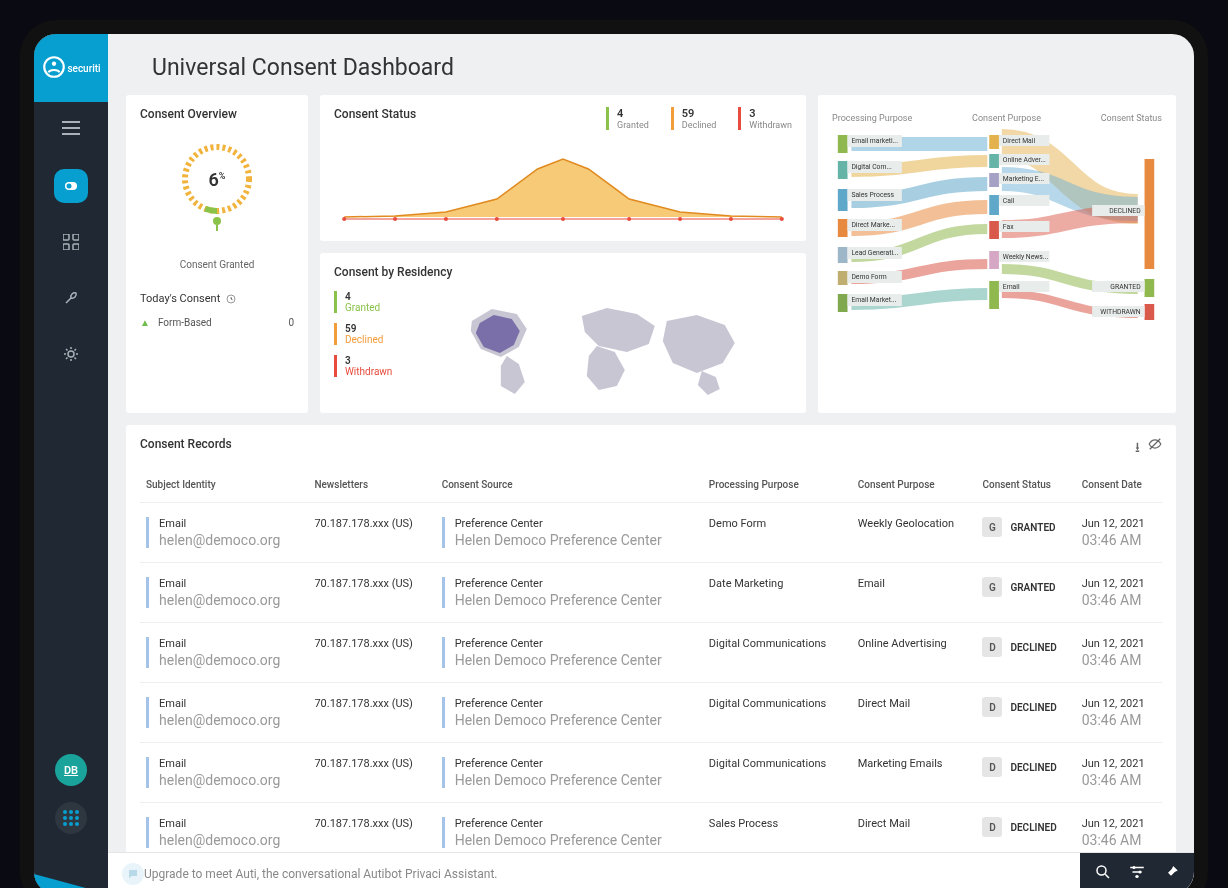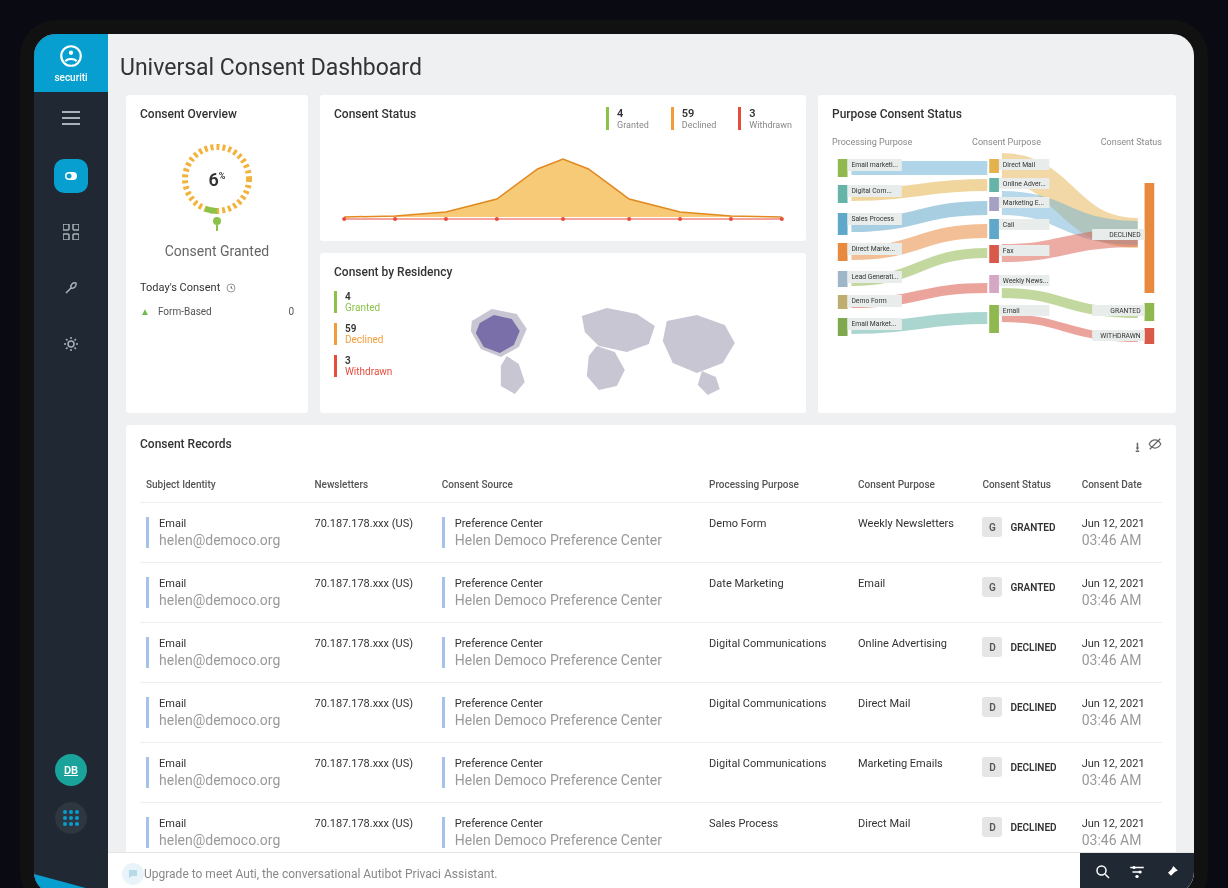--- a/index.html
+++ b/index.html
@@ -1,43 +1,43 @@
 <!DOCTYPE html>
 <html><head>
 <meta charset="utf-8">
 <style>
   * { box-sizing: border-box; margin: 0; padding: 0; font-family: -apple-system, BlinkMacSystemFont, "Segoe UI", Roboto, Arial, sans-serif; }
   body { background: #0a0a12; display: flex; align-items: center; justify-content: center; min-height: 100vh; padding: 20px; }
   .device-frame { width: 1228px; height: 888px; background: #eef0f2; border-radius: 36px; border: 14px solid #111; position: relative; overflow: hidden; display: flex; }
   .sidebar { width: 74px; background: #1f2833; height: 100%; display: flex; flex-direction: column; align-items: center; position: relative; }
-  .logo-box { width: 74px; height: 58px; background: #079fcf; display: flex; flex-direction: column; align-items: center; justify-content: center; color: #fff; font-size: 10px; font-weight: 500; }
+  .logo-box { width: 74px; height: 68px; background: #079fcf; display: flex; flex-direction: row; align-items: center; justify-content: center; color: #fff; font-size: 10px; font-weight: 500; }
   .logo-icon { width: 26px; height: 26px; margin-bottom: 3px; }
   .menu-toggle { margin-top: 18px; color: #aab1b9; cursor: pointer; }
   .nav-icons { margin-top: 30px; display: flex; flex-direction: column; gap: 22px; align-items: center; }
   .nav-icon { width: 34px; height: 34px; border-radius: 8px; display: flex; align-items: center; justify-content: center; color: #aab1b9; cursor: pointer; }
   .nav-icon.active { background: #079fcf; color: #fff; border-radius: 10px; }
   .sidebar-bottom { position: absolute; bottom: 60px; display: flex; flex-direction: column; gap: 16px; align-items: center; }
   .avatar { width: 32px; height: 32px; border-radius: 50%; background: #1aa39a; color: #fff; font-size: 11px; font-weight: 600; display: flex; align-items: center; justify-content: center; text-decoration: underline; }
   .apps-icon { width: 32px; height: 32px; border-radius: 50%; background: #2e3740; display: flex; align-items: center; justify-content: center; }
   .apps-grid { width: 16px; height: 16px; display: grid; grid-template-columns: repeat(3,1fr); gap: 2px; }
   .apps-grid span { width: 4px; height: 4px; border-radius: 50%; background: #079fcf; }
 
   .main { flex: 1; display: flex; flex-direction: column; overflow: hidden; }
-  .page-title { padding: 20px 12px 14px; font-size: 23px; font-weight: 400; color: #333; }
+  .page-title { padding: 20px 44px 14px; font-size: 23px; font-weight: 400; color: #333; }
   .content { flex: 1; padding: 0 18px 25px 18px; overflow-y: auto; }
   .grid-top { display: grid; grid-template-columns: 182px 486px 1fr; gap: 12px; margin-bottom: 12px; }
   .card { background: #fff; border-radius: 3px; padding: 12px 14px; }
   .card-title { font-size: 12px; color: #333; margin-bottom: 10px; font-weight: 500; }
 
   .overview { display: flex; flex-direction: column; }
   .gauge-wrap { display: flex; flex-direction: column; align-items: center; margin-top: 6px; }
   .gauge { position: relative; width: 84px; height: 84px; }
   .gauge-label { position: absolute; top: 50%; left: 50%; transform: translate(-50%,-50%); font-size: 18px; font-weight: 600; color: #333; }
   .gauge-label sup { font-size: 9px; }
-  .gauge-caption { font-size: 14px; color: #666; margin-top: 8px; }
+  .gauge-caption { font-size: 10px; color: #666; margin-top: 24px; }
   .today-title { font-size: 11px; color: #333; margin-top: 22px; display: flex; align-items: center; gap: 6px; }
   .today-row { display: flex; align-items: center; justify-content: space-between; margin-top: 12px; font-size: 10px; color: #555; }
   .today-row .tri { color: #6ebc4a; font-size: 10px; }
 
   .status-card { display: flex; flex-direction: column; }
   .status-header { display: flex; justify-content: space-between; align-items: flex-start; }
   .status-stats { display: flex; gap: 22px; }
   .stat { border-left: 3px solid; padding-left: 8px; }
   .stat .num { font-size: 11px; font-weight: 600; color: #333; }
   .stat .lbl { font-size: 9px; color: #888; }
@@ -236,21 +236,20 @@
                     <path d="M250 80 l14 6 4 12-12 6-10-10z"></path>
                   </g>
                   <path d="M28 32 l14-8 18 4 8 12-6 14-14 8-16-6-8-14z" fill="#7a6fa8"></path>
                 </svg>
               </div>
             </div>
           </div>
         </div>
 
         <div class="card purpose">
-          <div class="card-title">Purpose Consent Status</div>
           <div class="purpose-labels">
             <span>Processing Purpose</span>
               <span>Consent Purpose</span>
               <span>Consent Status</span>
           </div>
           <div class="sankey">
             <svg width="100%" height="210" viewBox="0 0 340 210" preserveAspectRatio="none">
 
               <path d="M20 15 C90 15 90 15 160 15" stroke="#6fb2d6" stroke-width="14" fill="none" opacity="0.55"></path>
               <path d="M20 42 C90 42 90 32 160 32" stroke="#e3b24d" stroke-width="12" fill="none" opacity="0.55"></path>
@@ -358,21 +357,21 @@
           <tbody id="records-body">
               <tr>
                 <td>
                   <div class="cell-border"><span>Email</span><span class="cell-sub">helen@democo.org</span></div>
                 </td>
                 <td>70.187.178.xxx (US)</td>
                 <td>
                   <div class="cell-border"><span>Preference Center</span><span class="cell-sub">Helen Democo Preference Center</span></div>
                 </td>
                 <td>Demo Form</td>
-                <td>Weekly Newsletters</td>
+                <td>Weekly Geolocation</td>
                 <td><span class="status-pill"><span class="badge">G</span>GRANTED</span></td>
                 <td><span>Jun 12, 2021</span><span class="cell-sub">03:46 AM</span></td>
               </tr>
               <tr>
                 <td>
                   <div class="cell-border"><span>Email</span><span class="cell-sub">helen@democo.org</span></div>
                 </td>
                 <td>70.187.178.xxx (US)</td>
                 <td>
                   <div class="cell-border"><span>Preference Center</span><span class="cell-sub">Helen Democo Preference Center</span></div>

